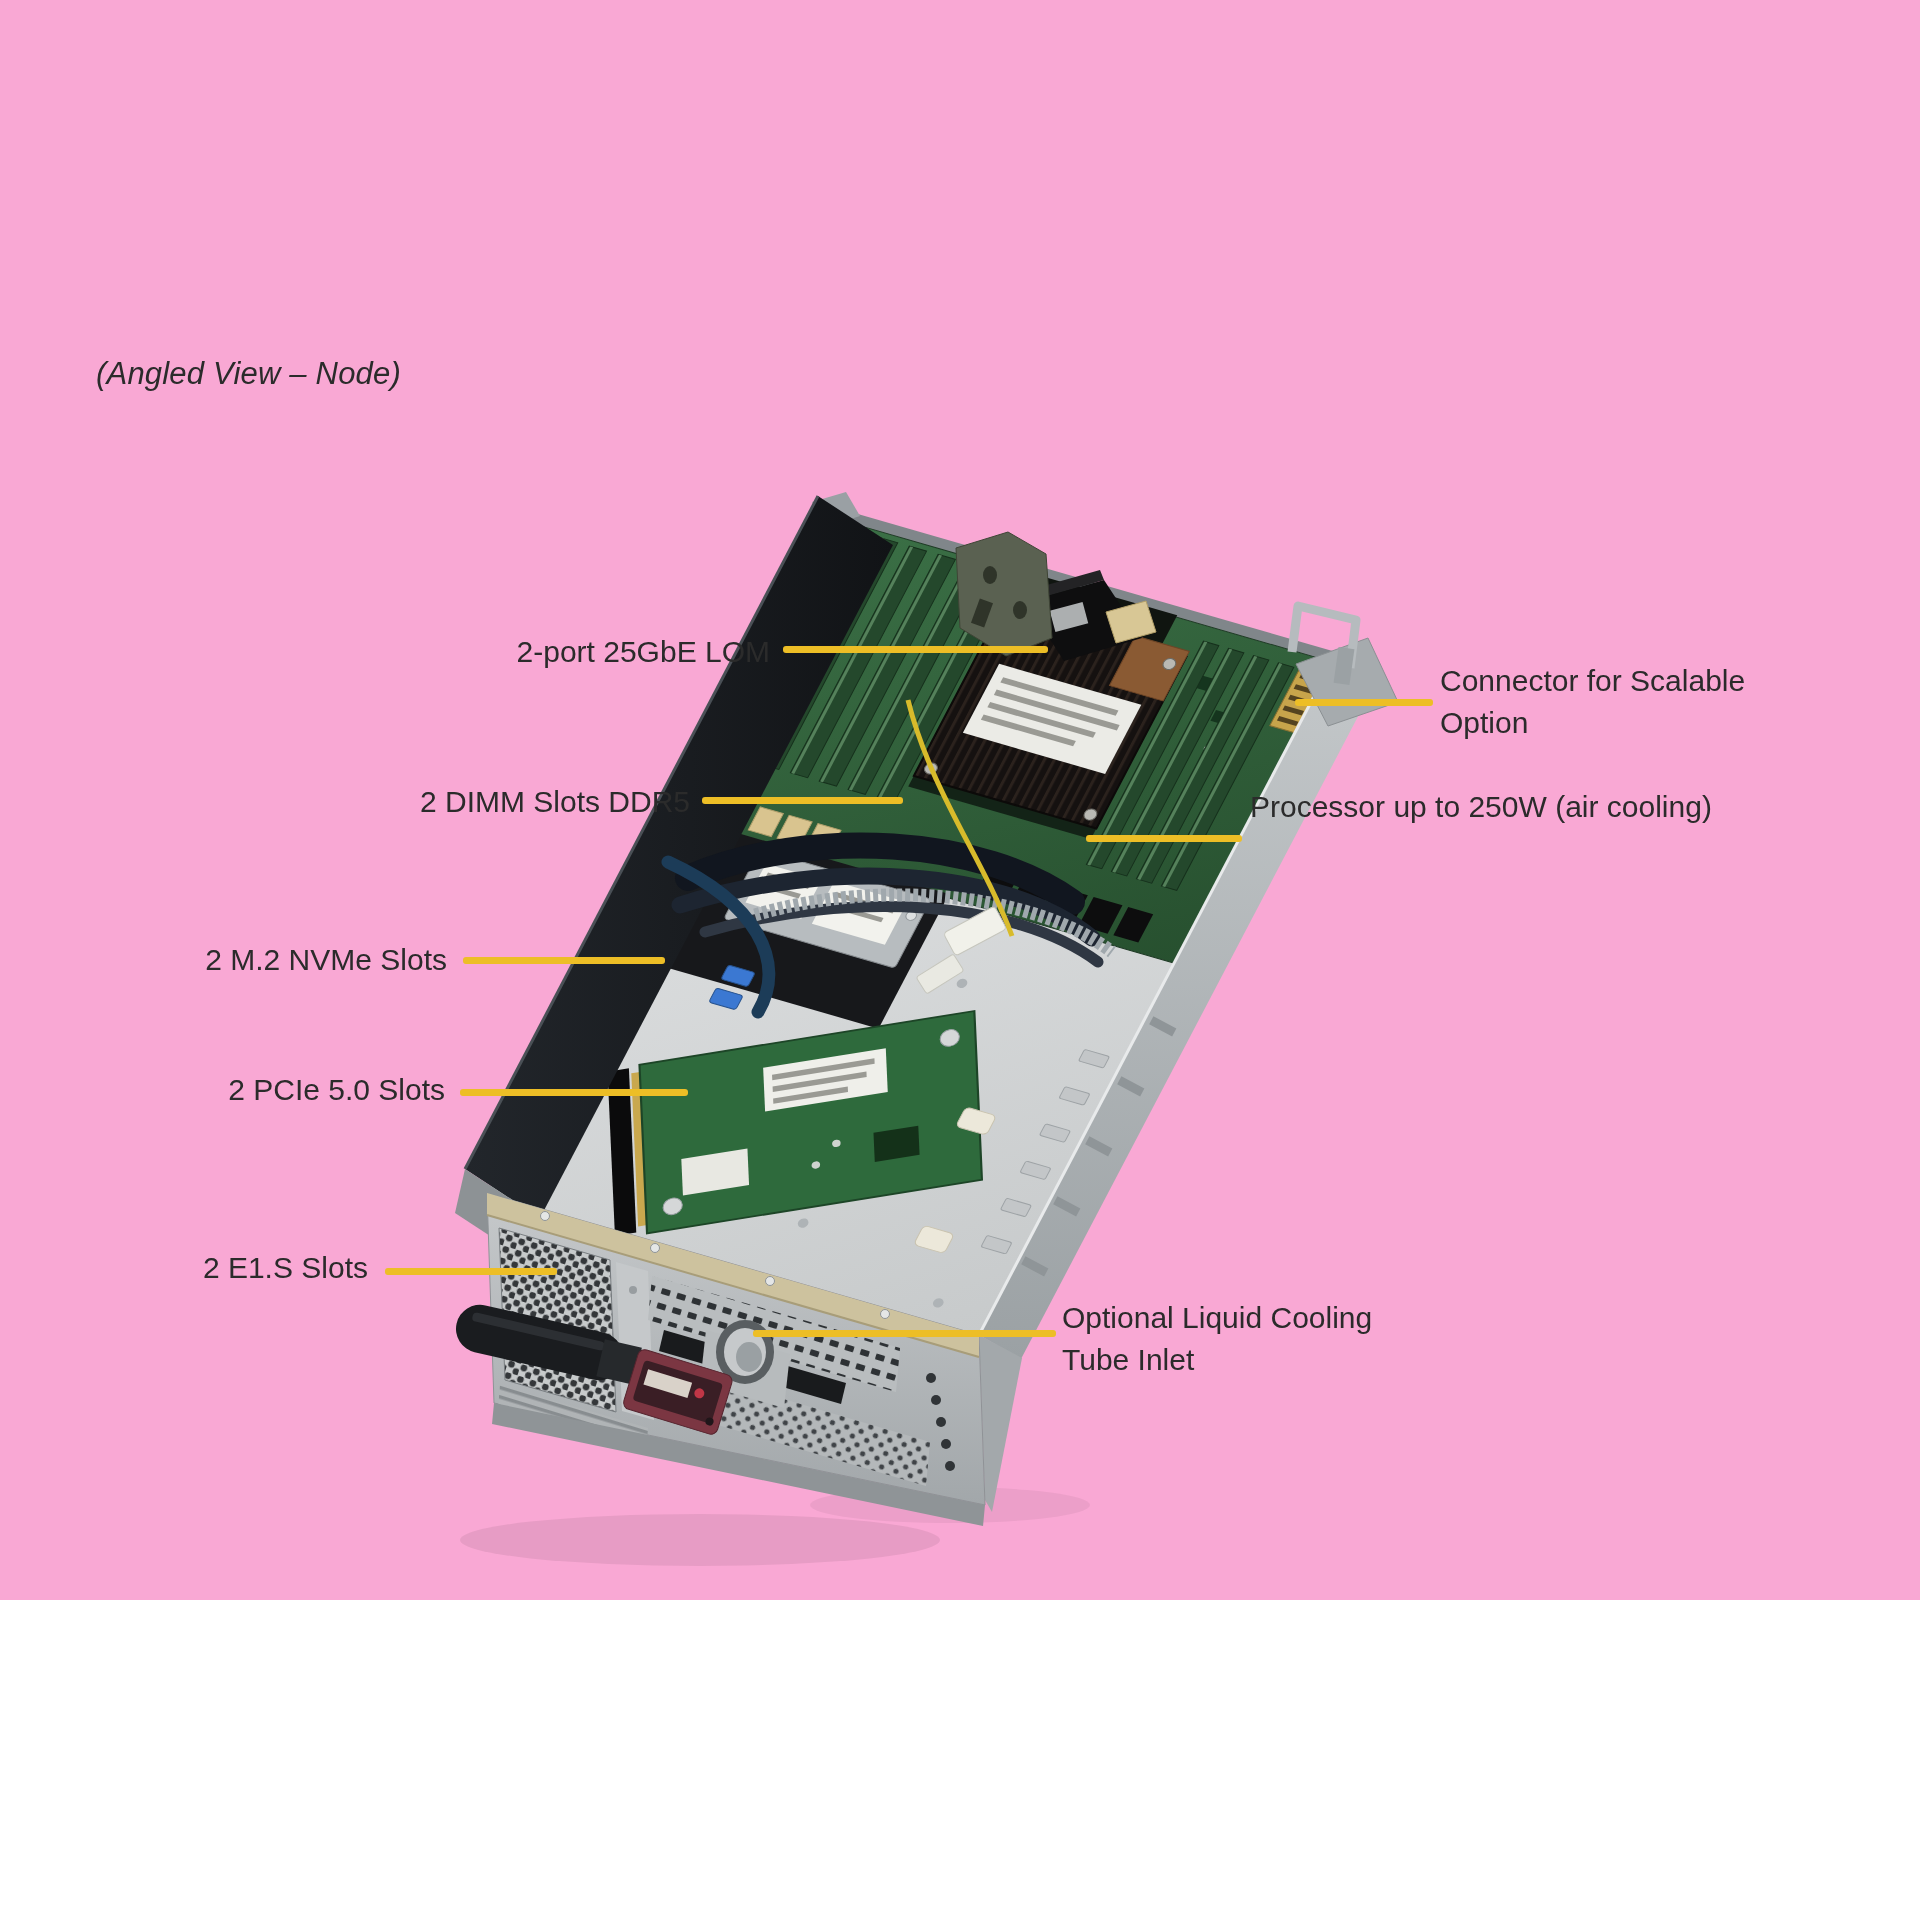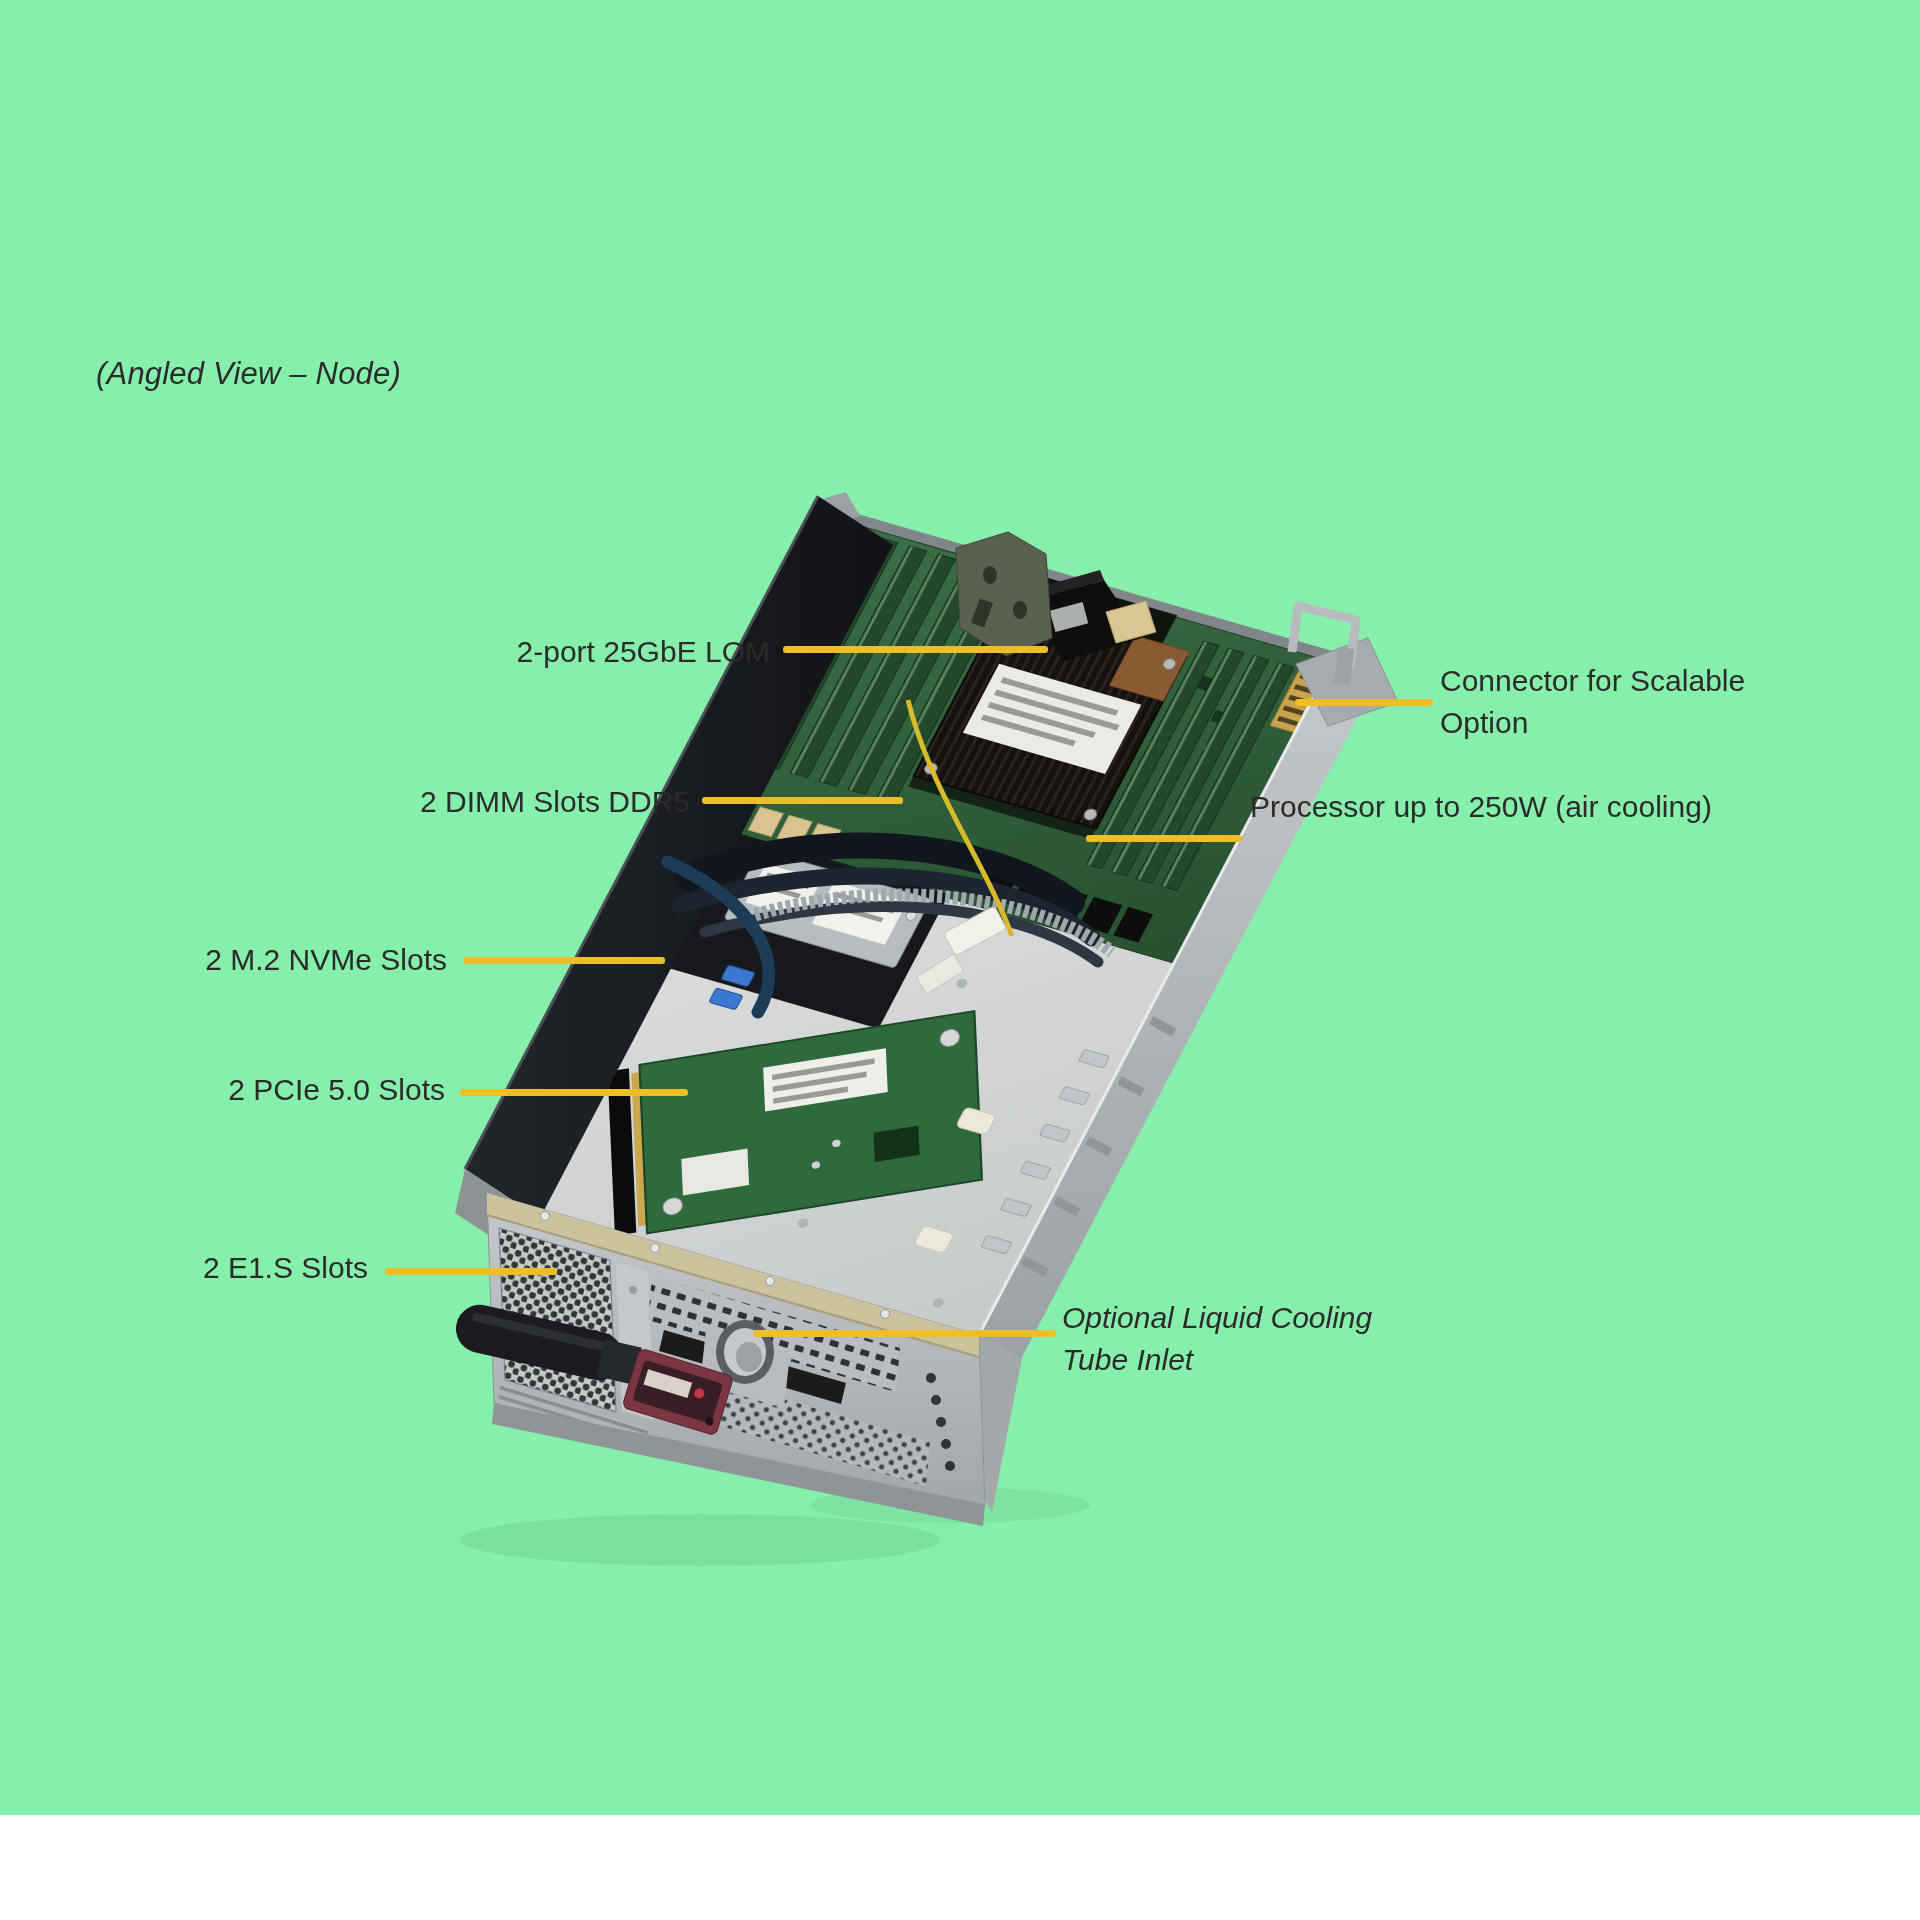--- a/index.html
+++ b/index.html
@@ -1,17 +1,17 @@
 <!DOCTYPE html>
 <html style="--accent: #edbe26; --text: #2b2b2b;"><head>
 <meta charset="utf-8">
 <style>
   :root{ --accent:#edbe26; --text:#2b2b2b; }
   html,body{margin:0;padding:0;background:#ffffff;}
-  .stage{position:relative;width:1920px;height:1815px;background:#86efac;overflow:hidden;
+  .stage{position:relative;width:1920px;height:1600px;background:#f9a8d4;overflow:hidden;
          font-family:"Liberation Sans", sans-serif;}
   .fig-title{position:absolute;left:96px;top:356px;font-size:31px;font-style:italic;
              color:var(--text);letter-spacing:0.2px;}
   .art{position:absolute;left:0;top:0;}
   .callout{position:absolute;font-size:30px;line-height:42px;color:var(--text);white-space:nowrap;z-index:5;}
   .callout.align-right{text-align:left;}
   .callout sup{font-size:62%;line-height:0;vertical-align:super;}
   .leader{position:absolute;height:7px;border-radius:3px;background:var(--accent);z-index:4;}
 </style>
 </head>
@@ -340,19 +340,19 @@
       </div>
       <div class="leader" style="left: 463px; top: 957px; width: 202px;"></div>
       <div class="callout align-right" style="top: 1069px; right: 1475px;">
         <div>2 PCIe 5.0 Slots</div>
       </div>
       <div class="leader" style="left: 460px; top: 1089px; width: 228px;"></div>
       <div class="callout align-right" style="top: 1247px; right: 1552px; margin-left: 47px;">
         <div>2 E1.S Slots</div>
       </div>
       <div class="leader" style="left: 385px; top: 1268px; width: 172px;"></div>
-      <div class="callout" style="top: 1297px; left: 1062px; font-style: italic;">
+      <div class="callout" style="top: 1297px; left: 1062px;">
         <div>Optional Liquid Cooling</div>
         <div>Tube Inlet</div>
       </div>
       <div class="leader" style="left: 753px; top: 1330px; width: 303px;"></div>
     </div>
 </div>
 
 </body></html>

